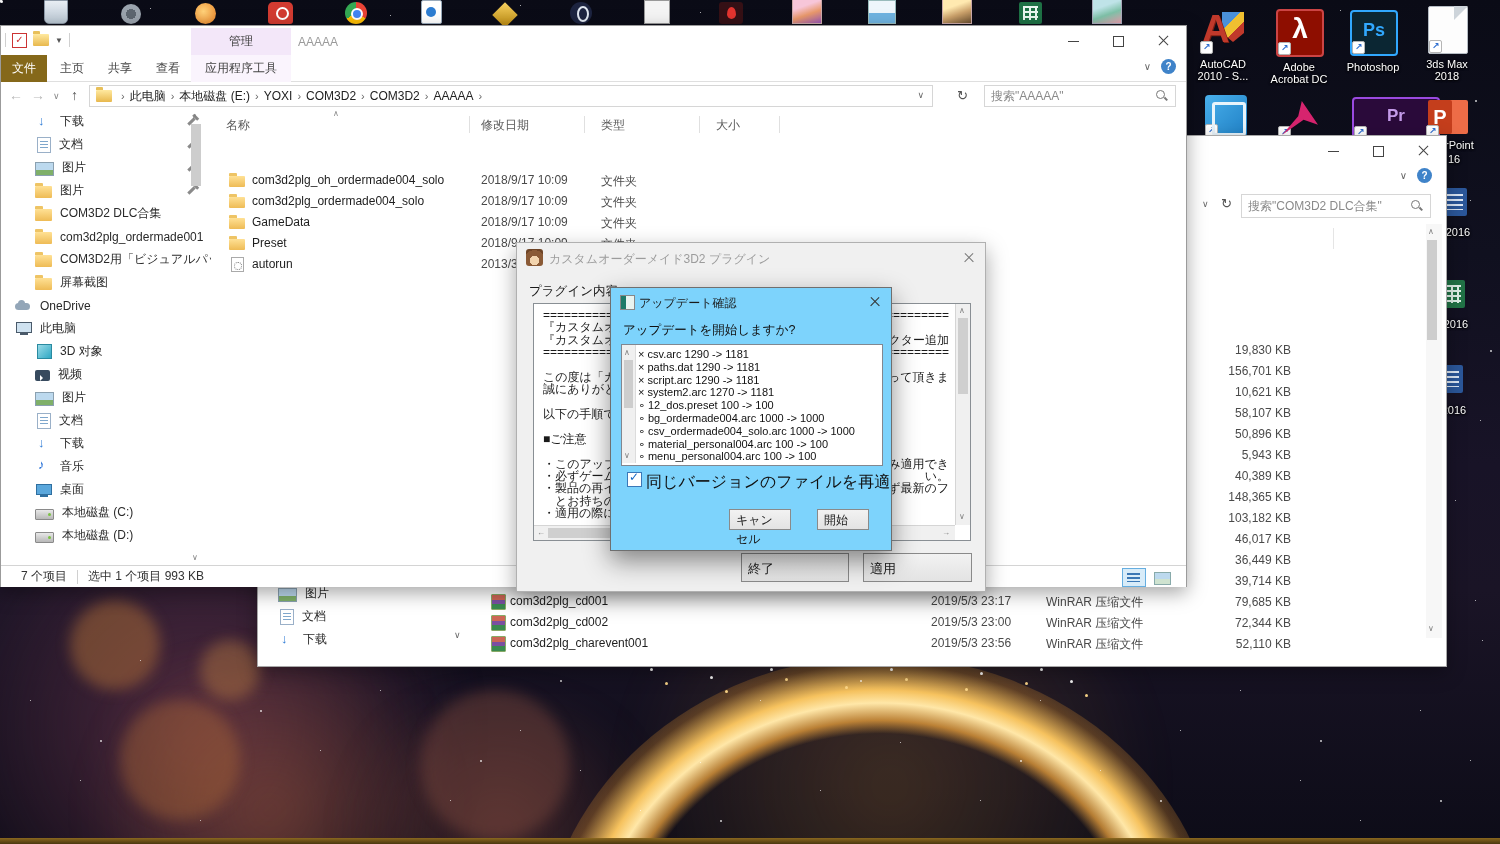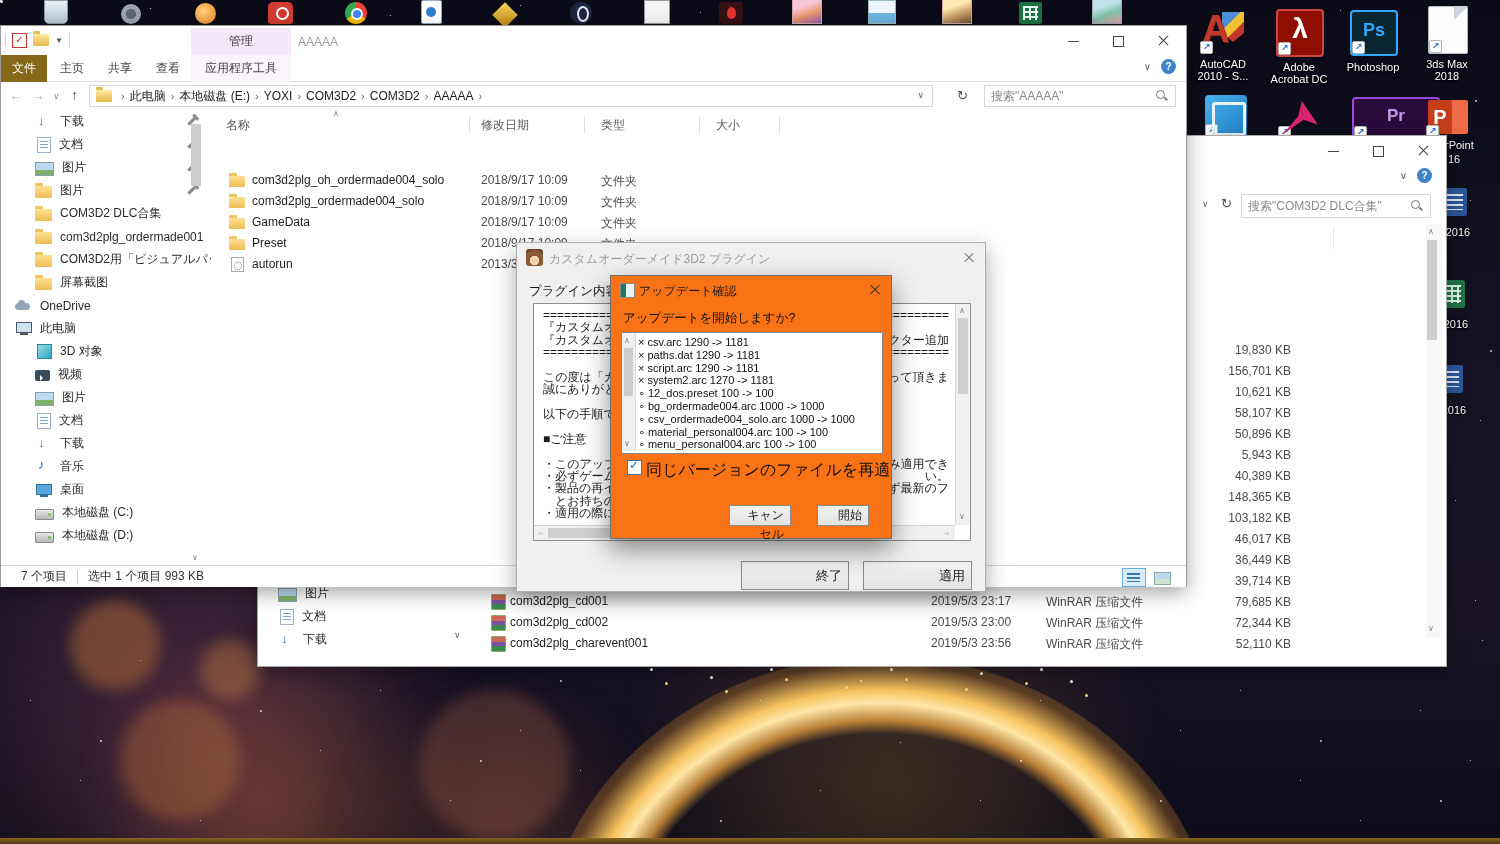--- a/index.html
+++ b/index.html
@@ -223,24 +223,24 @@
   #plugpanel{left:16px;top:60px;width:436px;height:236px;background:#fff;border:1px solid #898f94;}
   #plugclip{position:absolute;left:1px;top:1px;width:418px;height:219px;overflow:hidden;}
   .pl{height:12.4px;line-height:12.4px;font-size:12px;color:#1a1a1a;white-space:pre;}
   #plugleft{position:absolute;left:8px;top:4px;}
   #plugright{position:absolute;right:4px;top:4px;text-align:right;}
   #plugvs{position:absolute;right:0;top:0;width:14px;height:221px;background:#f0f0f0;border-left:1px solid #d5d5d5;}
   #plughs{position:absolute;left:0;bottom:0;width:421px;height:14px;background:#f0f0f0;border-top:1px solid #d5d5d5;}
   .pvthumb{position:absolute;left:2px;top:14px;width:10px;height:76px;background:#cfcfcf;}
   .phthumb{position:absolute;left:14px;top:2px;width:140px;height:10px;background:#cfcfcf;}
   .dlgbtn{position:absolute;background:linear-gradient(180deg,#f2f2f2,#e3e3e3);border:1px solid #8a8a8a;
-    font-size:13px;color:#1a1a1a;text-align:right;font-family:Liberation Mono, monospace;margin-top:8px;}
+    font-size:13px;color:#1a1a1a;text-align:left;font-family:Liberation Serif, serif;}
   #btn-exit{left:224px;top:310px;width:108px;height:29px;line-height:27px;}
   #btn-apply{left:346px;top:310px;width:109px;height:29px;line-height:27px;}
-  #updlg{left:610px;top:275px;width:280px;height:262px;background:#f97316;border:1px solid #6f6f6f;box-shadow:0 10px 24px rgba(0,0,0,.45);}
+  #updlg{left:610px;top:287px;width:280px;height:262px;background:#7dd3fc;border:1px solid #6f6f6f;box-shadow:0 10px 24px rgba(0,0,0,.45);}
   #updlg .dlgtitle{position:absolute;left:28px;top:7px;font-size:12px;color:#1a1a1a;white-space:nowrap;}
   .upd-ico{position:absolute;left:9px;top:7px;width:13px;height:13px;border:1px solid #888;
     background:linear-gradient(90deg,#1d7a68 0 38%,#e9f4f0 38%);}
   #updq{left:12px;top:34px;font-size:12.5px;color:#101010;}
   #updlist{left:10px;top:56px;width:260px;height:120px;background:#fff;border:1px solid #828790;overflow:hidden;}
   #uprows{position:absolute;left:16px;top:3px;}
   .uitem{height:12.8px;line-height:12.8px;font-size:11px;color:#101010;white-space:pre;}
   #updvs{position:absolute;left:0;top:0;width:13px;height:118px;background:#f0f0f0;border-right:1px solid #dcdcdc;}
   #updvs .sthumb{left:2px;width:9px;}
   #updchk{left:16px;top:184px;width:13px;height:13px;background:#fff;border:1px solid #3a78b8;}

